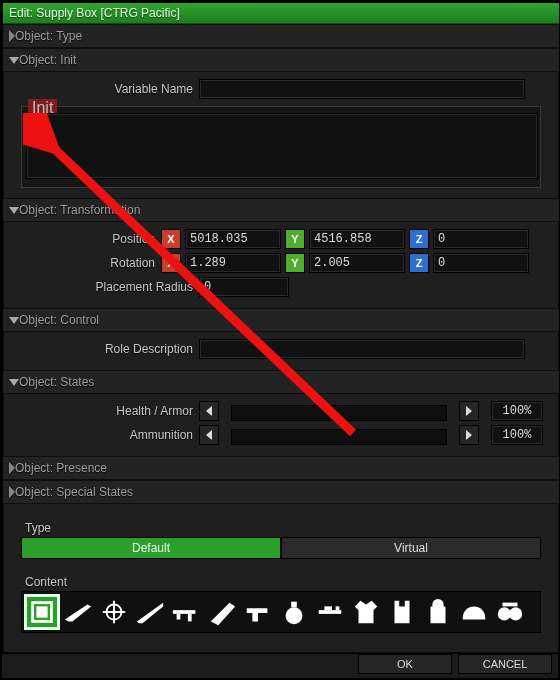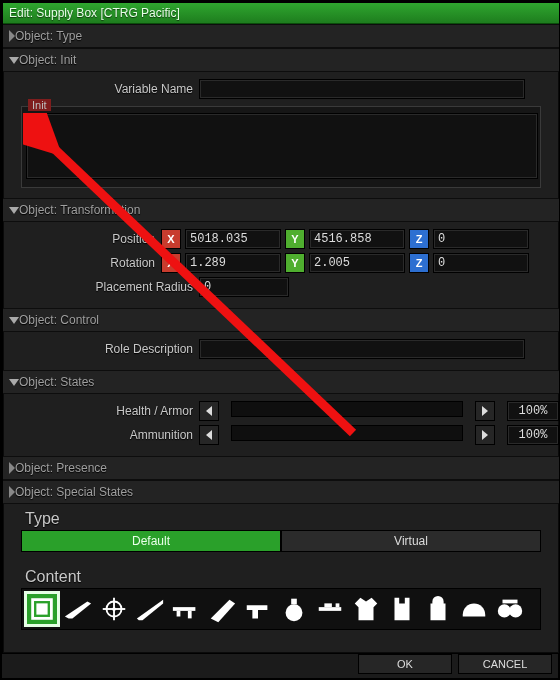--- a/index.html
+++ b/index.html
@@ -9,37 +9,37 @@
   .section-head{display:flex;align-items:center;gap:0;height:22px;padding:0 6px;background:#232323;border-top:1px solid #0d0d0d;border-bottom:1px solid #0d0d0d;color:#9f9f9f;font-size:12px;cursor:pointer;text-shadow:0 1px 1px #000}
   .section-head .tri{display:inline-block;width:0;height:0;border-style:solid}
   .tri.right{border-width:6px 0 6px 6px;border-color:transparent transparent transparent #888}
   .tri.down{border-width:7px 5px 0 5px;border-color:#aaa transparent transparent transparent}
   .section{padding:4px 0 8px 0}
   .row{display:flex;align-items:center;height:22px;margin:2px 0}
   .label{width:190px;text-align:right;padding-right:6px;color:#c8c8c8;text-shadow:0 1px 1px #000;font-size:12px}
   .input{height:18px;background:#111;border:1px solid #000;box-shadow:inset 0 0 0 1px #2a2a2a;color:#ddd;font-family:Liberation Mono, monospace;font-size:12px;padding:0 4px}
   .wide{flex:1;margin-right:34px}
   .fieldset{position:relative;margin:6px 18px 2px 18px;border:1px solid #3a3a3a;background:#161616;height:80px}
-  .fieldset .legend{position:absolute;top:-8px;left:6px;padding:0 4px;background:#7f1d1d;color:#bdbdbd;font-size:11px}
+  .fieldset .legend{position:absolute;top:-8px;left:6px;padding:0 4px;background:#7f1d1d;color:#bdbdbd;font-size:16px}
   .xyz{display:flex;align-items:center;gap:4px;flex:1;margin-right:30px}
   .axis{width:18px;height:18px;line-height:18px;text-align:center;color:#fff;font-weight:600;border:1px solid #000;font-size:11px}
   .axis.x{background:#c83c2e}
   .axis.y{background:#4fae2f}
   .axis.z{background:#2d6fd1}
   .num{width:86px}
-  .slider-row{display:flex;align-items:flex-start;gap:12px;flex:1;}
+  .slider-row{display:flex;align-items:flex-end;gap:12px;flex:1;margin-right:16px}
   .arrow-btn{width:18px;height:18px;background:#262626;border:1px solid #000;display:flex;align-items:center;justify-content:center;color:#ddd;cursor:pointer}
   .arrow-btn .tri-l{border-width:5px 6px 5px 0;border-color:transparent #ddd transparent transparent;border-style:solid;width:0;height:0}
   .arrow-btn .tri-r{border-width:5px 0 5px 6px;border-color:transparent transparent transparent #ddd;border-style:solid;width:0;height:0}
   .bar{flex:1;height:14px;background:#0f0f0f;border:1px solid #000}
   .pct{width:42px;text-align:center}
   .tabs{display:flex;margin:2px 18px 16px 18px;height:22px}
   .tab{flex:1;display:flex;align-items:center;justify-content:center;background:#2b2b2b;border:1px solid #000;color:#ddd;font-size:12px;cursor:pointer}
   .tab.active{background:#2aa02a;color:#eaffea}
-  .sublabel{margin:2px 0 2px 22px;color:#c8c8c8;font-size:16px;text-shadow:0 1px 1px #000}
+  .sublabel{margin:13px 0 2px 22px;color:#c8c8c8;font-size:12px;text-shadow:0 1px 1px #000}
   .equip-row{display:flex;gap:0;margin:0 18px;background:#101010;padding:2px;border:1px solid #000}
   .equip{width:36px;height:36px;display:flex;align-items:center;justify-content:center;color:#fff;cursor:pointer}
   .equip.active{background:#2aa02a;border:3px solid #e5ffe5;width:30px;height:30px}
   .equip svg{width:30px;height:30px;fill:#fff}
   .equip.active svg{fill:#fff}
   .bottombar{position:absolute;left:2px;right:2px;bottom:2px;height:24px;background:#1b1b1b;border-top:1px solid #000;display:flex;justify-content:flex-end;gap:6px;padding:0 6px}
   .btn{width:92px;height:18px;background:#262626;border:1px solid #000;color:#ddd;font-size:11px;display:flex;align-items:center;justify-content:center;cursor:pointer}
   
   .overlay-arrow{position:absolute;pointer-events:none;z-index:50}
 </style>

